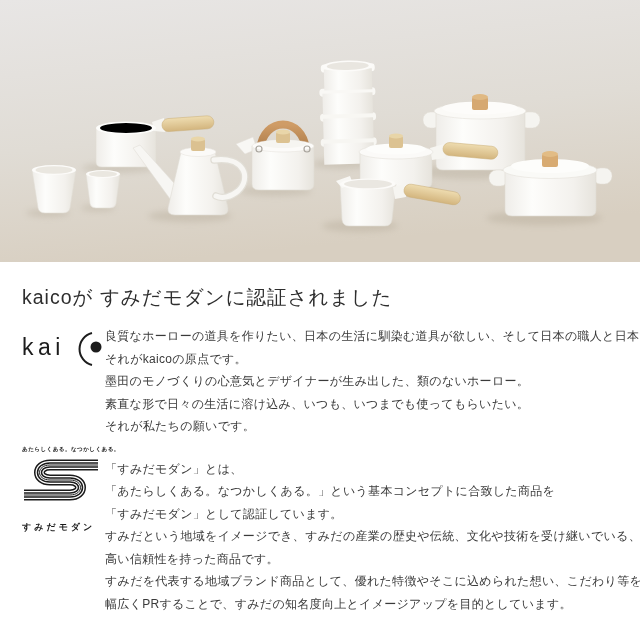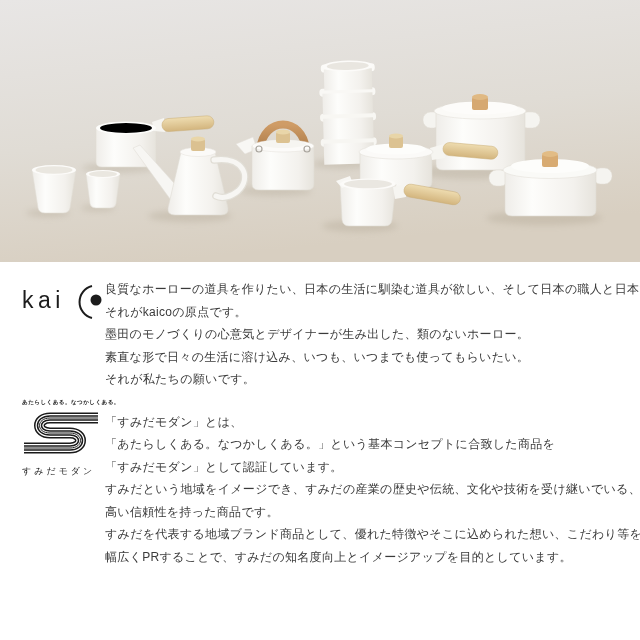--- a/index.html
+++ b/index.html
@@ -51,24 +51,24 @@
     font-weight:bold;
     color:#222;
     white-space:nowrap;
     transform:scale(0.8);
     transform-origin:left top;
     letter-spacing:0.5px;
   }
   .sumida-logo-mark{margin-top:4px;display:block;}
   .sumida-logo-label{
     font-size:9px;
-    font-weight:normal;
+    font-weight:bold;
     color:#1a1a1a;
     letter-spacing:3px;
-    margin-top:11px;
+    margin-top:20px;
     white-space:nowrap;
   }
   .text-col-sumida{padding-top:13px;}
 </style>
 </head>
 <body>
 
 <div class="photo">
   <svg width="640" height="262" viewBox="0 0 640 262" xmlns="http://www.w3.org/2000/svg">
     <defs>
@@ -216,20 +216,21 @@
       <ellipse cx="550" cy="170" rx="47" ry="8.5" fill="#fafaf7" stroke="#e4e1da" stroke-width="0.6"></ellipse>
       <ellipse cx="550" cy="166" rx="39" ry="7" fill="#fdfdfb"></ellipse>
       <rect x="542" y="154" width="16" height="13" rx="2" fill="#d8ab72"></rect>
       <ellipse cx="550" cy="154" rx="8" ry="3" fill="#e2bc85"></ellipse>
     </g>
   </svg>
 </div>
 
 <div class="content">
 
+  <h1 class="page-title">kaicoが すみだモダンに認証されました</h1>
 
   <div class="section section-kaico">
     <div class="logo-col">
       <svg class="kaico-logo" width="84" height="40" viewBox="0 0 84 40">
         <text x="0" y="28" font-size="23" letter-spacing="4.5" fill="#1c1c1c" font-family="&quot;Liberation Sans&quot;,&quot;DejaVu Sans&quot;,sans-serif">kai</text>
         <path d="M 70,6 A 16.5,16.5 0 0 0 70,38" fill="none" stroke="#1c1c1c" stroke-width="2"></path>
         <circle cx="74" cy="20" r="5.5" fill="#1c1c1c"></circle>
       </svg>
     </div>
     <div class="text-col">

